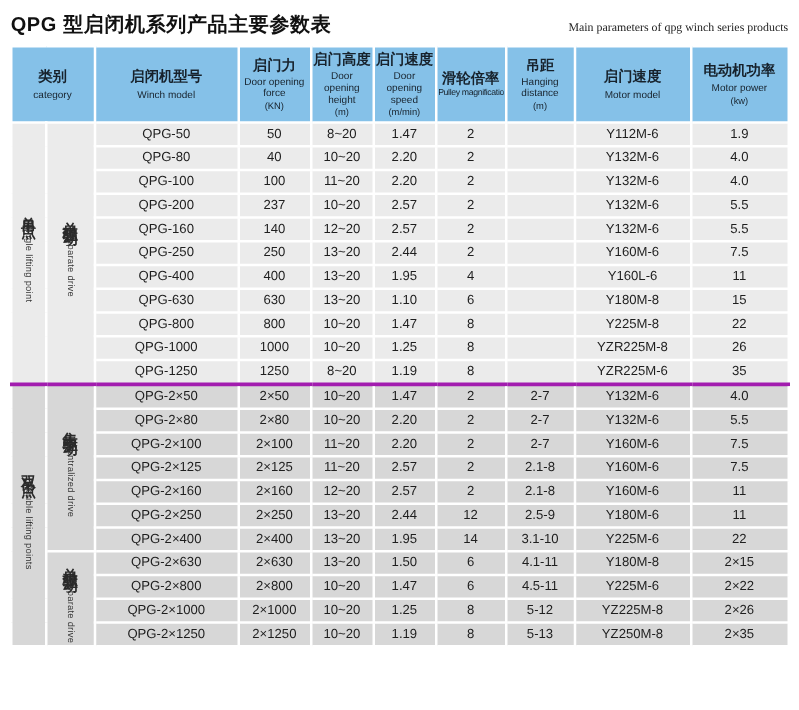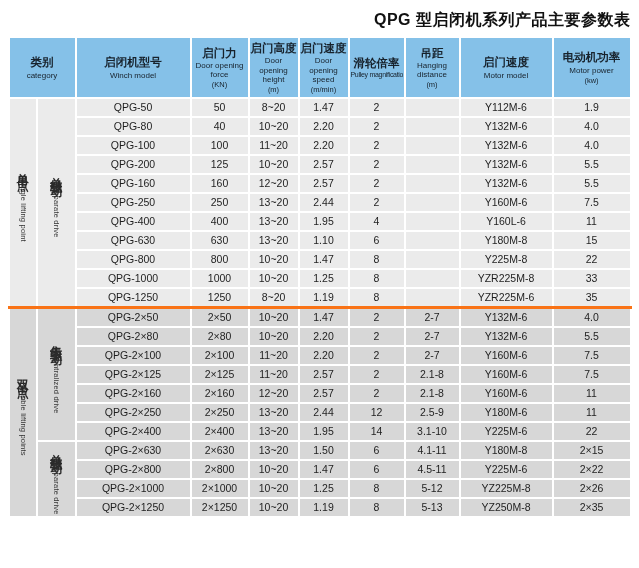--- a/index.html
+++ b/index.html
@@ -5,21 +5,21 @@
   html,body { margin:0; padding:0; }
   body {
     width:639px; height:568px; overflow:hidden;
     background:#ffffff;
     font-family:"Liberation Sans", sans-serif;
     color:#222;
   }
   .page { padding-top:10px; }
   .title-row {
     width:622px; margin:0 auto 5px auto;
-    display:flex; align-items:baseline; justify-content:flex-end; gap:6px;
+    display:flex; align-items:baseline; justify-content:space-between; gap:6px;
     white-space:nowrap;
   }
   .title-zh { font-size:16px; font-weight:bold; color:#111; letter-spacing:0.5px; }
   .title-en { font-size:9.5px; color:#222; font-family:"Liberation Serif", serif; }
 
   table.params {
     width:622px; margin:0 auto;
     border-collapse:collapse; table-layout:fixed;
   }
   col.c-cat1 { width:28px; }  col.c-cat2 { width:39px; }
@@ -41,35 +41,36 @@
   .h-unit { font-size:7.5px; line-height:1.2; margin-top:1px; }
 
   tbody td, tbody th.vcell {
     border:2px solid #ffffff;
     text-align:center; vertical-align:middle;
     font-size:10.5px; height:17px; padding:0 1px;
     color:#1e1e1e;
   }
   tr.sec0 td, tr.sec0 th.vcell { background:#EBEBEB; }
   tr.sec1 td, tr.sec1 th.vcell { background:#D7D7D7; }
-  tr.sec-start td, tr.sec-start th.vcell { border-top:3px solid #f97316; }
+  tr.sec-start td, tr.sec-start th.vcell { border-top:3px solid #a21caf; }
 
   th.vcell {
     writing-mode:vertical-rl; text-orientation:mixed;
     font-weight:normal; padding:6px 0; line-height:1.05;
   }
   .v-zh { font-size:12px; font-weight:bold; letter-spacing:3px; color:#2a2a2a; }
   .v-en { font-size:7.5px; letter-spacing:0.2px; margin-top:7px; color:#333; }
 </style>
 </head>
 <body>
 
 <div class="page">
   <div class="title-row">
     <span class="title-zh">QPG 型启闭机系列产品主要参数表</span>
+    <span class="title-en">Main parameters of qpg winch series products</span>
   </div>
 
   <table class="params">
     <colgroup>
       <col class="c-cat1">
         <col class="c-cat2">
         <col class="c-model">
         <col class="c-force">
       <col class="c-height">
         <col class="c-speed">
@@ -151,31 +152,31 @@
           <td>100</td>
           <td>11~20</td>
           <td>2.20</td>
           <td>2</td>
           <td></td>
           <td>Y132M-6</td>
           <td>4.0</td>
         </tr>
         <tr class="sec0">
           <td>QPG-200</td>
-          <td>125</td>
+          <td>237</td>
           <td>10~20</td>
           <td>2.57</td>
           <td>2</td>
           <td></td>
           <td>Y132M-6</td>
           <td>5.5</td>
         </tr>
         <tr class="sec0">
           <td>QPG-160</td>
-          <td>160</td>
+          <td>140</td>
           <td>12~20</td>
           <td>2.57</td>
           <td>2</td>
           <td></td>
           <td>Y132M-6</td>
           <td>5.5</td>
         </tr>
         <tr class="sec0">
           <td>QPG-250</td>
           <td>250</td>
@@ -217,21 +218,21 @@
           <td>22</td>
         </tr>
         <tr class="sec0">
           <td>QPG-1000</td>
           <td>1000</td>
           <td>10~20</td>
           <td>1.25</td>
           <td>8</td>
           <td></td>
           <td>YZR225M-8</td>
-          <td>33</td>
+          <td>26</td>
         </tr>
         <tr class="sec0">
           <td>QPG-1250</td>
           <td>1250</td>
           <td>8~20</td>
           <td>1.19</td>
           <td>8</td>
           <td></td>
           <td>YZR225M-6</td>
           <td>35</td>

